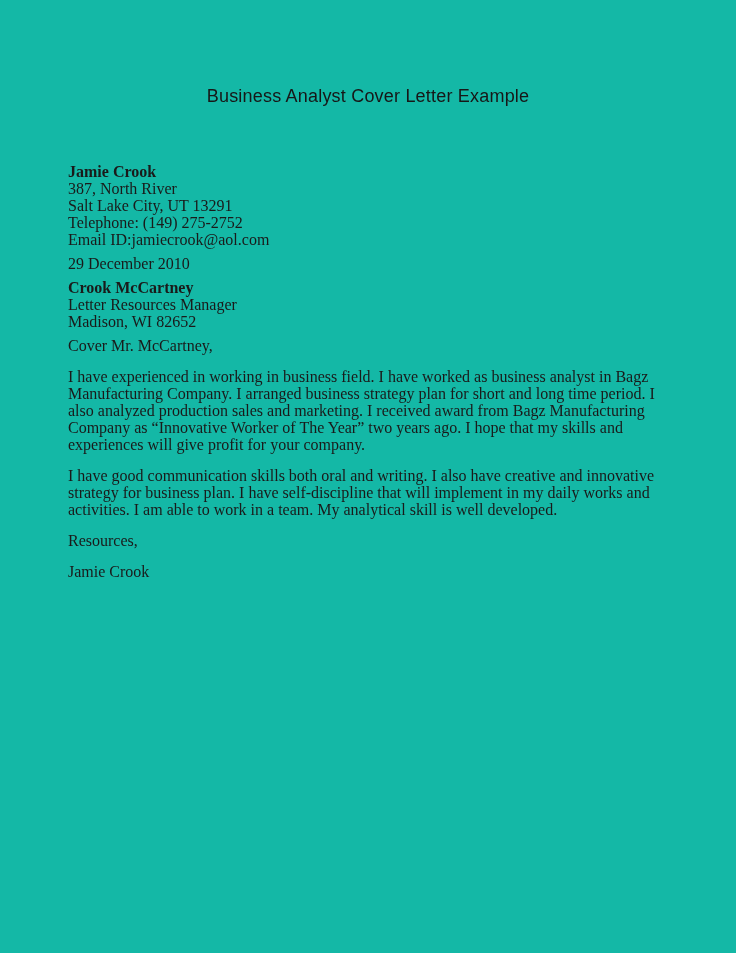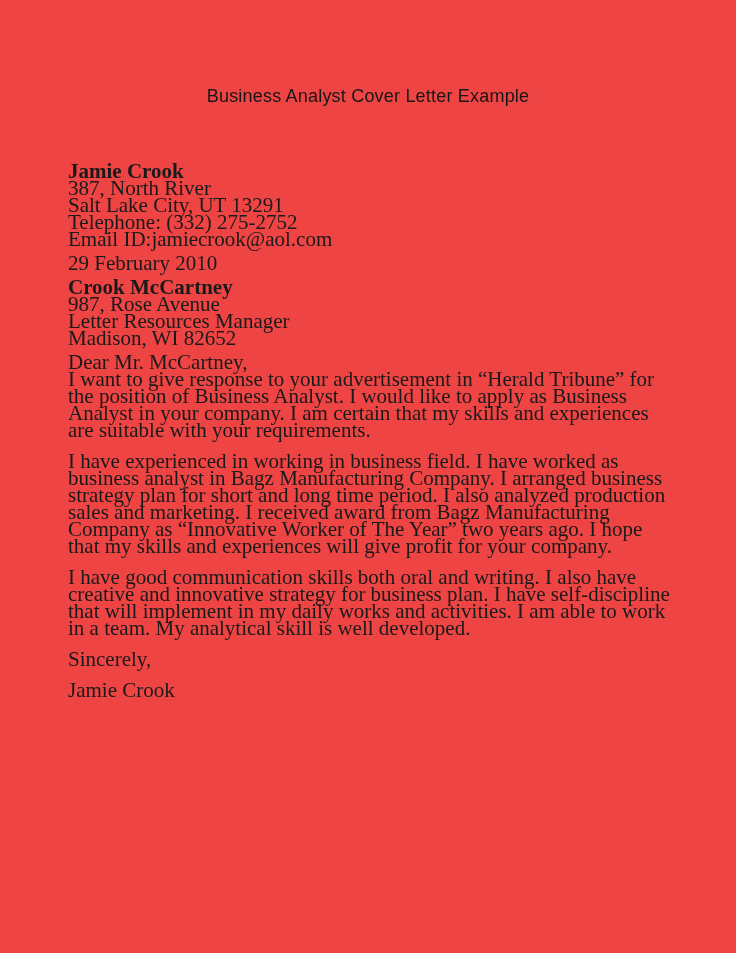--- a/index.html
+++ b/index.html
@@ -4,39 +4,39 @@
 <style>
   html, body {
     margin: 0;
     padding: 0;
     background: #ffffff;
   }
   .page {
     position: relative;
     width: 736px;
     height: 953px;
-    background: #ef4444;
+    background: #14b8a6;
     color: #1a1a1a;
     overflow: hidden;
   }
   .doc-title {
     margin: 0;
     padding-top: 86px;
     text-align: center;
     font-family: "Liberation Sans", sans-serif;
     font-size: 18px;
     font-weight: 400;
     letter-spacing: 0.2px;
     color: #171717;
   }
   .letter {
     margin: 56px 0 0 68px;
     width: 604px;
     font-family: "Liberation Serif", serif;
-    font-size: 21px;
+    font-size: 16px;
     line-height: 17px;
     color: #1a1a1a;
   }
   .block {
     margin: 0 0 7px 0;
   }
   .bold {
     font-weight: bold;
   }
   .addr-line, .salutation-line {
@@ -52,41 +52,39 @@
 <div class="page">
 
   <h1 class="doc-title">Business Analyst Cover Letter Example</h1>
 
   <div class="letter">
 
     <div class="block">
       <div class="bold addr-line">Jamie Crook</div>
       <div class="addr-line">387, North River</div>
       <div class="addr-line">Salt Lake City, UT 13291</div>
-      <div class="addr-line">Telephone: (332) 275-2752</div>
+      <div class="addr-line">Telephone: (149) 275-2752</div>
       <div class="addr-line">Email ID:jamiecrook@aol.com</div>
     </div>
 
-    <div class="block">29 February 2010</div>
+    <div class="block">29 December 2010</div>
 
     <div class="block">
       <div class="bold addr-line">Crook McCartney</div>
-      <div class="addr-line">987, Rose Avenue</div>
       <div class="addr-line">Letter Resources Manager</div>
       <div class="addr-line">Madison, WI 82652</div>
     </div>
 
     <div class="block">
-      <div class="salutation-line">Dear Mr. McCartney,</div>
-      <div>I want to give response to your advertisement in “Herald Tribune” for the position of Business Analyst. I would like to apply as Business Analyst in your company. I am certain that my skills and experiences are suitable with your requirements.</div>
+      <div class="salutation-line">Cover Mr. McCartney,</div>
     </div>
 
     <p class="block">I have experienced in working in business field. I have worked as business analyst in Bagz Manufacturing Company. I arranged business strategy plan for short and long time period. I also analyzed production sales and marketing. I received award from Bagz Manufacturing Company as “Innovative Worker of The Year” two years ago. I hope that my skills and experiences will give profit for your company.</p>
 
     <p class="block">I have good communication skills both oral and writing. I also have creative and innovative strategy for business plan. I have self-discipline that will implement in my daily works and activities. I am able to work in a team. My analytical skill is well developed.</p>
 
 
-    <p class="block">Sincerely,</p>
+    <p class="block">Resources,</p>
 
     <p class="block">Jamie Crook</p>
 
   </div>
 </div>
 
 </body></html>

